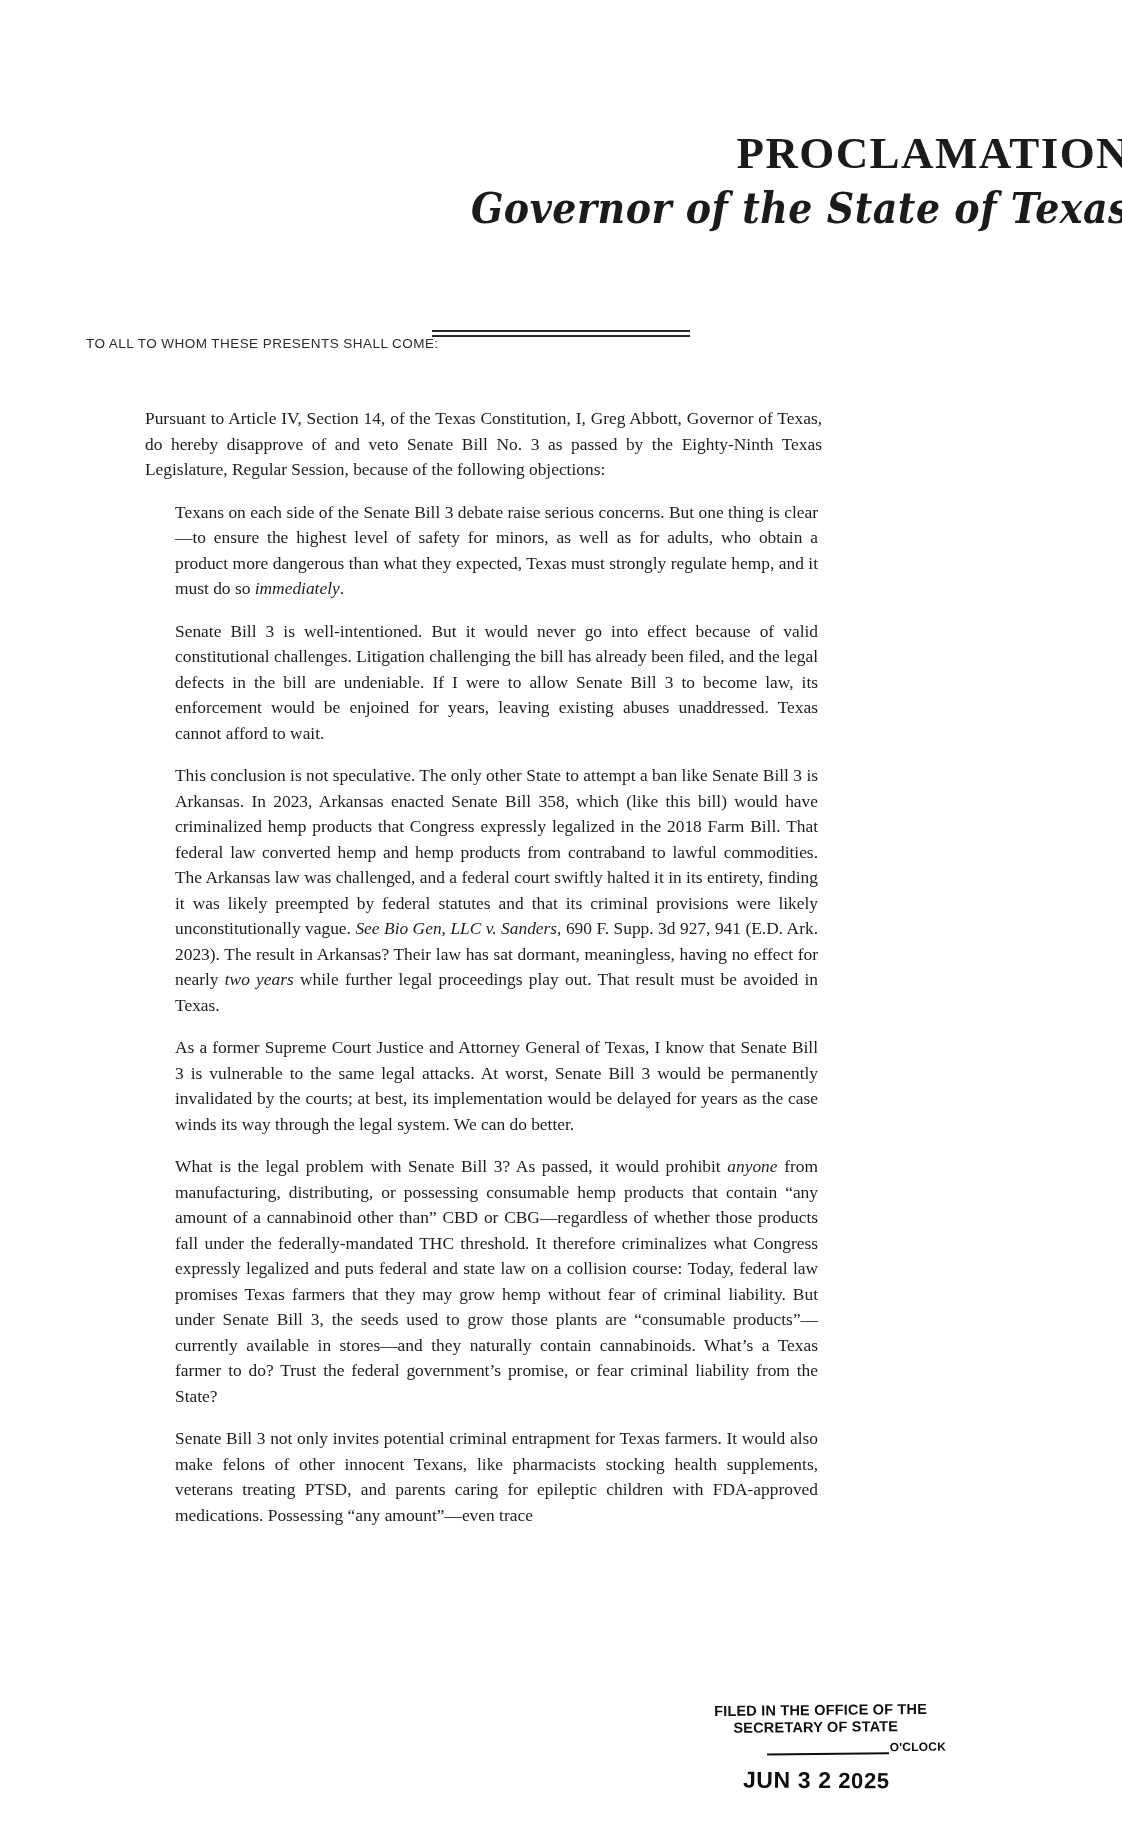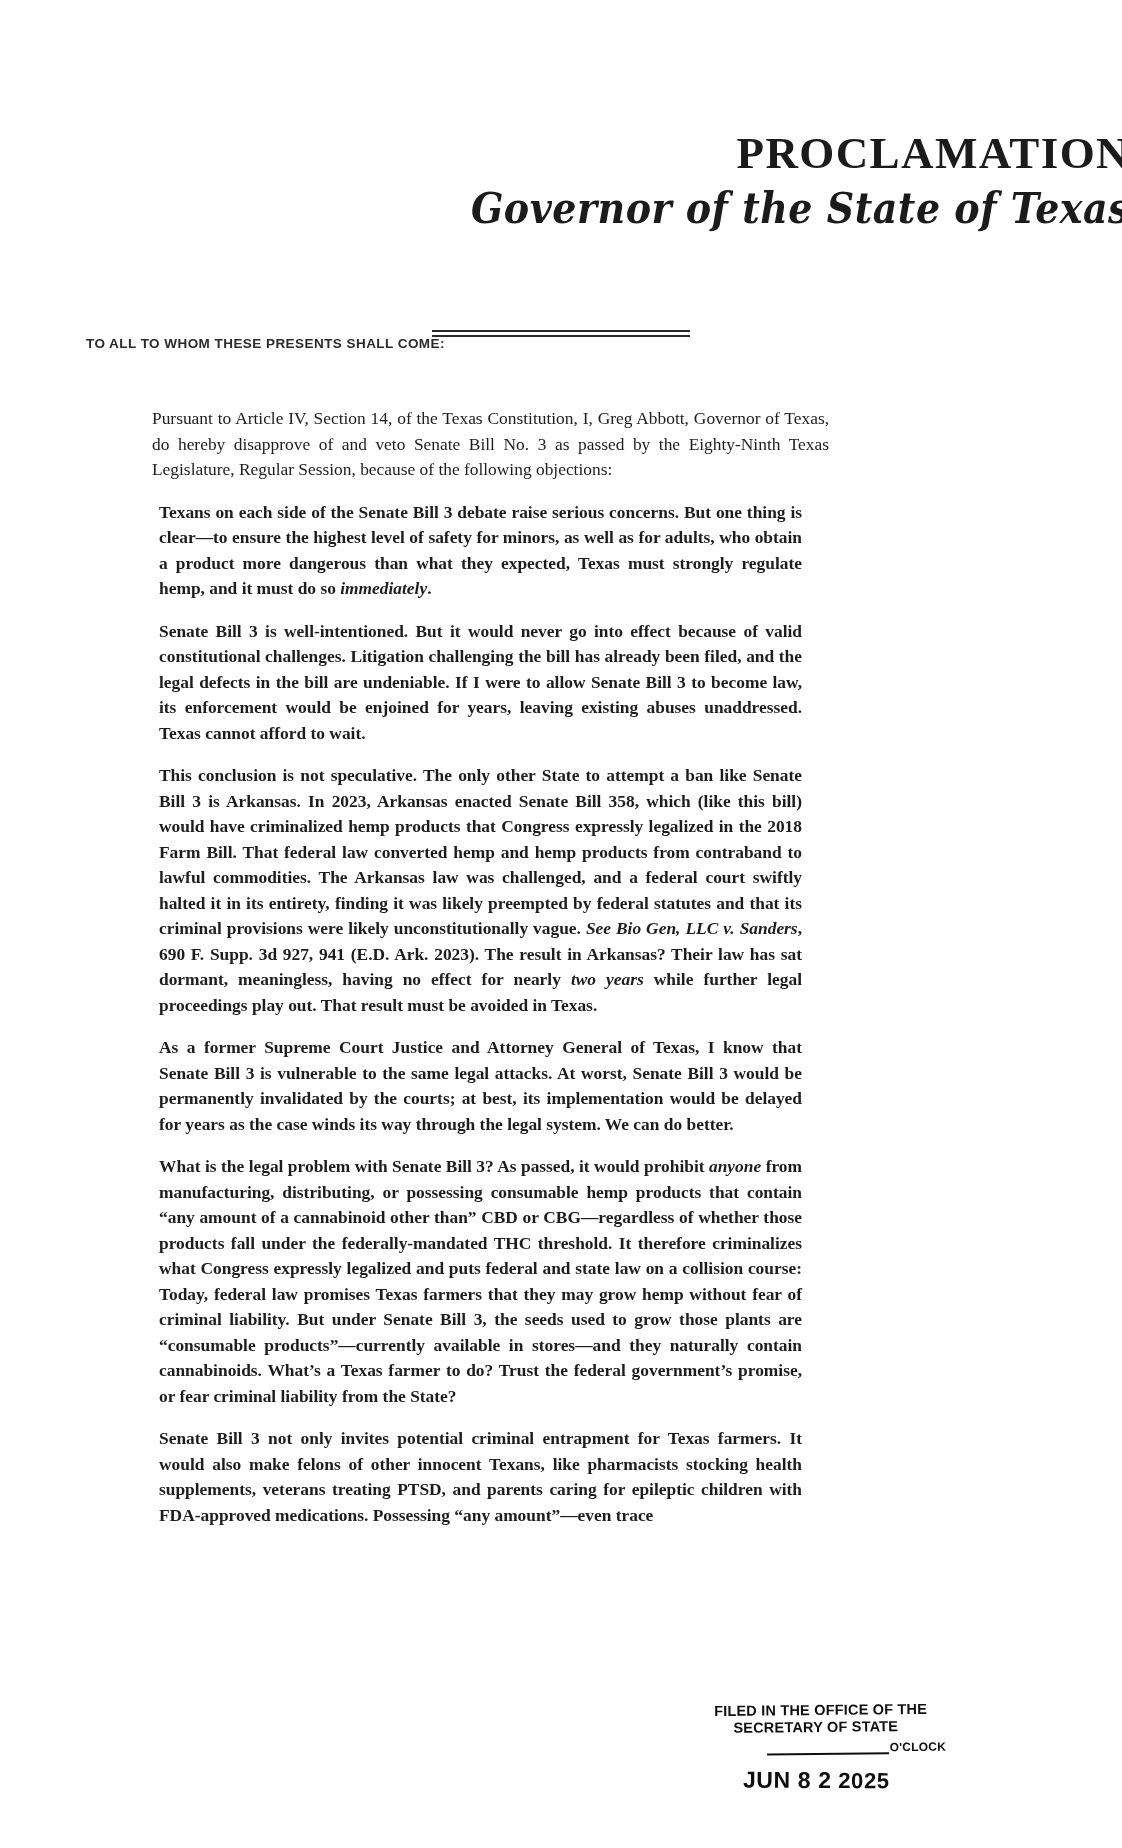--- a/index.html
+++ b/index.html
@@ -78,21 +78,21 @@
     height: 3px;
   }
 
   
   .addressee {
     position: absolute;
     left: 86px;
     top: 336px;
     font-family: "Liberation Sans", "DejaVu Sans", sans-serif;
     font-size: 13.5px;
-    font-weight: 700;
+    font-weight: 400;
     letter-spacing: 0.45px;
     color: #2b2b2b;
     white-space: nowrap;
     text-align: right;
   }
 
   
   .body-block {
     position: absolute;
     left: 141px;
@@ -103,27 +103,26 @@
     margin: 0 0 17px 0;
     font-size: 17.4px;
     line-height: 25.5px;
     text-align: justify;
     text-justify: inter-word;
     color: #1d1d1d;
     hyphens: none;
   }
   p.lead {
     width: 677px;
-    margin-left: 11px;
+    margin-left: 4px;
     font-family: Liberation Serif, serif;
   }
   p.indent {
-    margin-left: 18px;
+    margin-left: 34px;
     width: 643px;
-    font-weight: bold;
   }
   .it { font-style: italic; }
 
   
   .stamp {
     position: absolute;
     left: 686px;
     top: 1702px;
     width: 260px;
     font-family: "Liberation Sans", "DejaVu Sans", sans-serif;
@@ -197,18 +196,18 @@
   </div>
 
   <div class="stamp">
     <div class="stamp-line1">FILED IN THE OFFICE OF THE</div>
     <div class="stamp-line2">SECRETARY OF STATE</div>
     <div class="stamp-oclock-row">
       <span class="stamp-blank"></span>
       <span class="stamp-oclock">O'CLOCK</span>
     </div>
     <div class="stamp-date">
-      <span class="d1">JUN 8 2</span>
+      <span class="d1">JUN 3 2</span>
       <span>2025</span>
     </div>
   </div>
 
 </div>
 
 </body></html>

